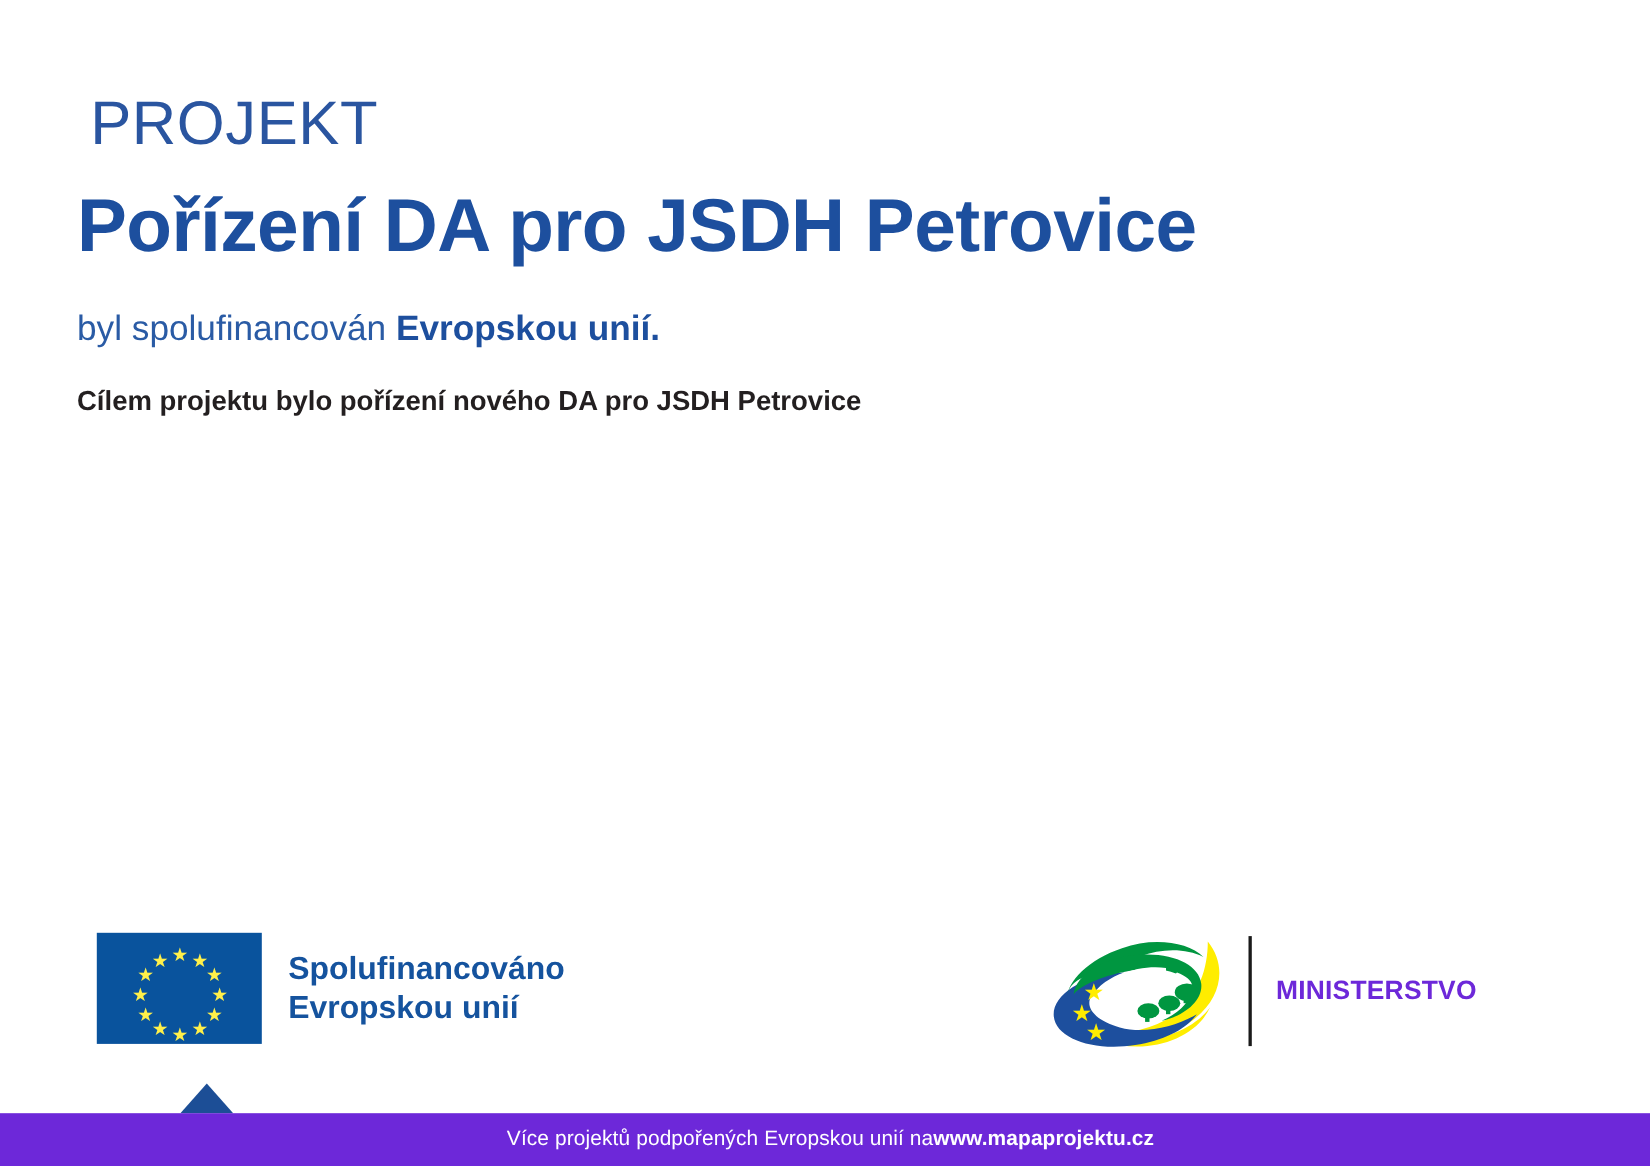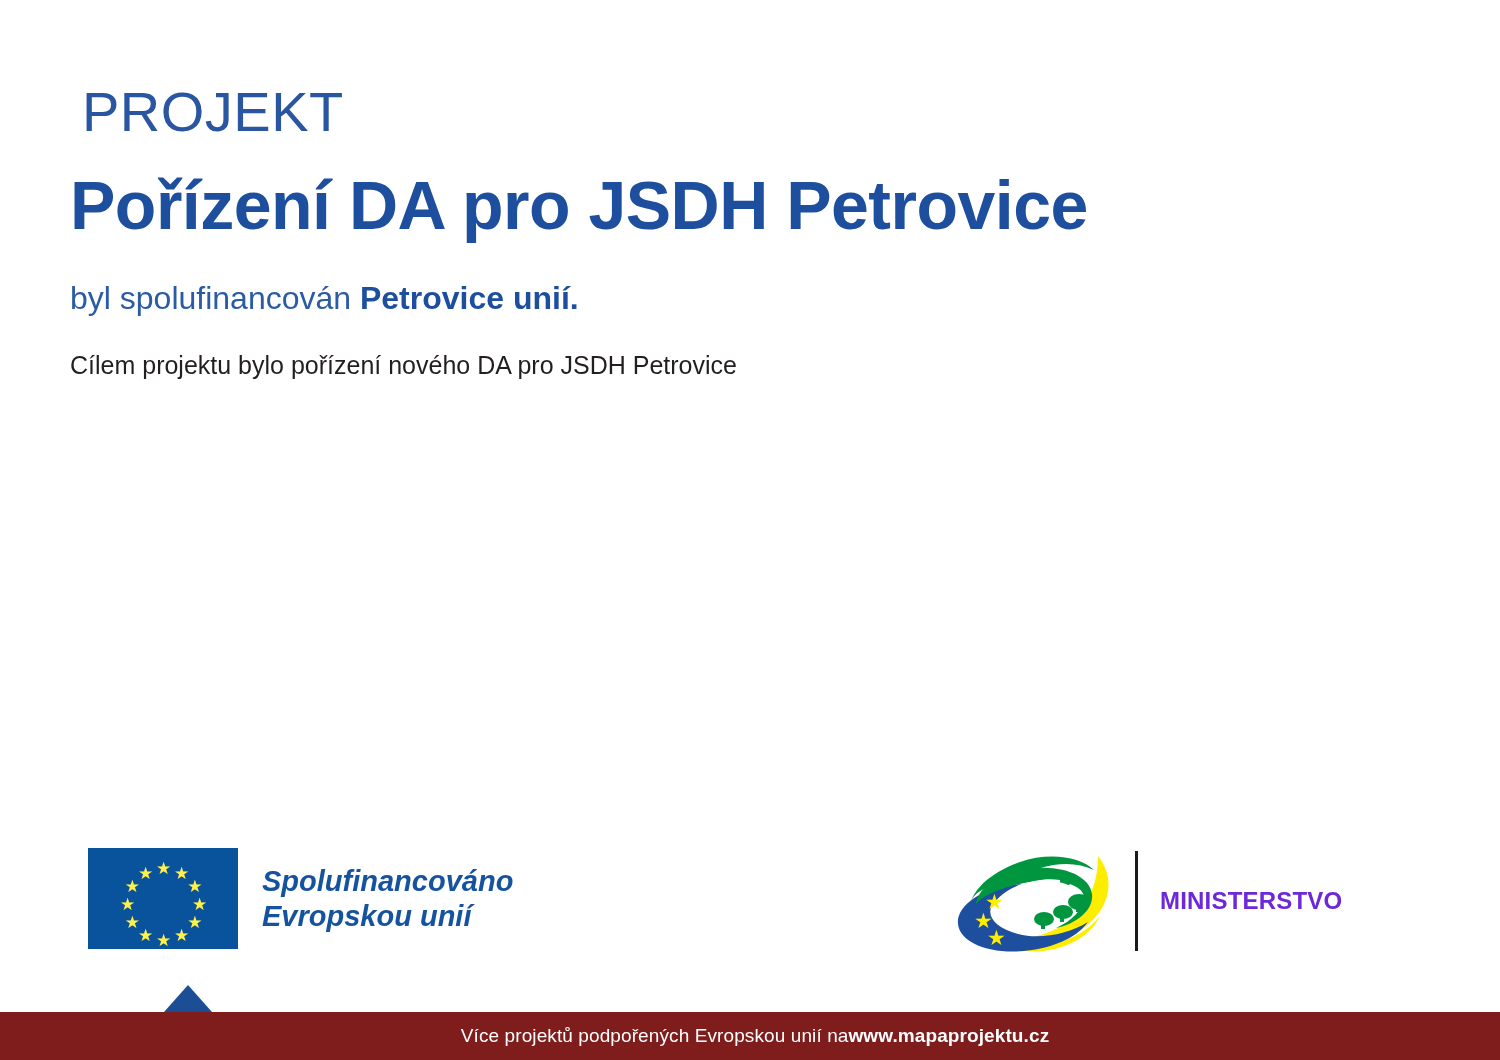--- a/index.html
+++ b/index.html
@@ -57,21 +57,21 @@
     margin: 36px 0 0 0;
     white-space: nowrap;
   }
   .cofin-line .strong {
     font-weight: 700;
     color: #1D4F9E;
   }
 
   .goal-line {
     font-size: 25px;
-    font-weight: 400;
+    font-weight: 700;
     color: #231F20;
     line-height: 1.25;
     margin: 32px 0 0 0;
     white-space: nowrap;
   }
 
   
   .logo-strip {
     position: absolute;
     left: 0;
@@ -110,21 +110,20 @@
     font-size: 17px;
     line-height: 14px;
     text-align: center;
   }
   .eu-text {
     font-size: 29px;
     font-weight: 600;
     color: #15539E;
     line-height: 1.18;
     white-space: nowrap;
-    font-style: italic;
   }
 
   
   .mmr-logo {
     position: absolute;
     left: 948px;
     top: 6px;
     display: flex;
     align-items: center;
     gap: 0px;
@@ -151,21 +150,21 @@
     white-space: nowrap;
   }
 
   
   .footer-bar {
     position: absolute;
     left: 0;
     right: 0;
     bottom: 0;
     height: 48px;
-    background: #7f1d1d;
+    background: #6d28d9;
     text-decoration: underline;
   }
   .footer-notch {
     position: absolute;
     left: 164px;
     bottom: 48px;
     width: 0;
     height: 0;
     border-left: 24px solid transparent;
     border-right: 24px solid transparent;
@@ -193,21 +192,21 @@
   }
 </style>
 </head>
 <body>
 
 <div class="poster">
 
   <div class="headline-block">
     <div class="eyebrow">PROJEKT</div>
     <div class="project-title">Pořízení DA pro JSDH Petrovice</div>
-    <div class="cofin-line"><span>byl spolufinancován </span><span class="strong">Petrovice unií.</span></div>
+    <div class="cofin-line"><span>byl spolufinancován </span><span class="strong">Evropskou unií.</span></div>
     <div class="goal-line">Cílem projektu bylo pořízení nového DA pro JSDH Petrovice</div>
   </div>
 
   <div class="logo-strip">
 
     <div class="eu-logo">
       <div class="eu-flag">
         <div class="eu-stars">
           <span class="eu-star" style="left:75px;  top:21px;">★</span>
           <span class="eu-star" style="left:93px;  top:25.8px;">★</span>

